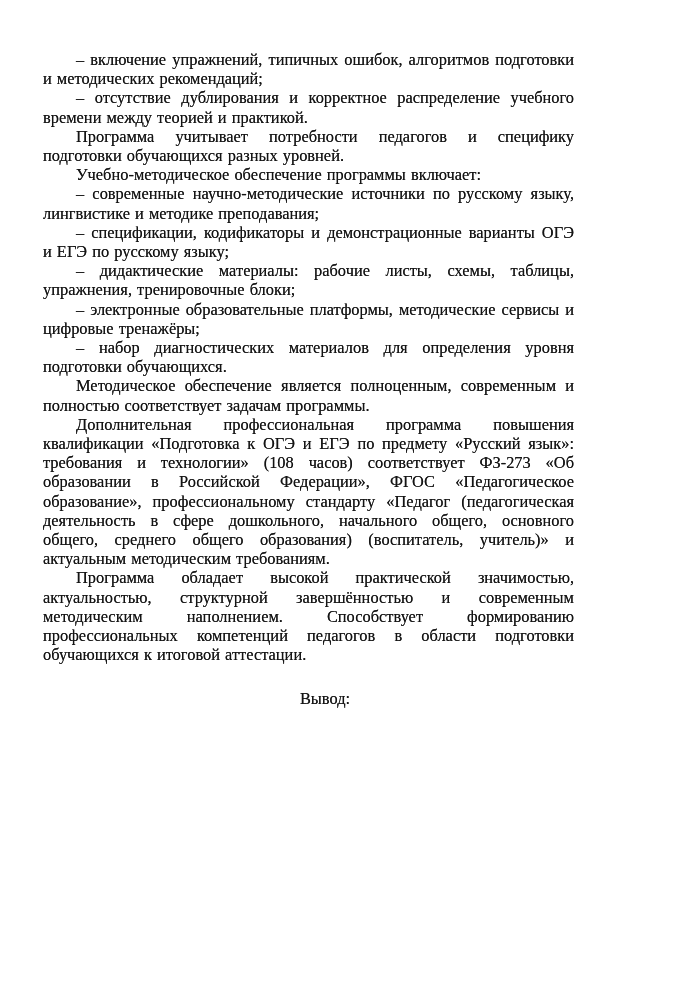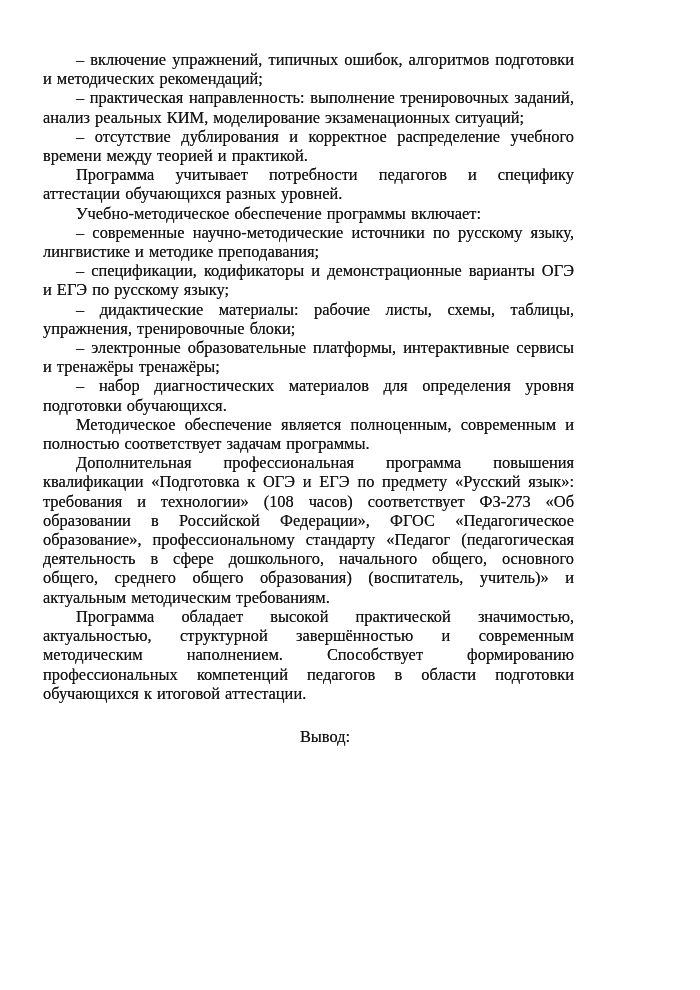--- a/index.html
+++ b/index.html
@@ -35,26 +35,25 @@
   .page p.conclusion {
     margin-top: 24px;
     text-align: center;
   }
 </style>
 </head>
 <body>
 
 <div class="page">
   <p>– включение упражнений, типичных ошибок, алгоритмов подготовки и методических рекомендаций;</p>
-  <p>– практическая направленность: выполнение тренировочных заданий, анализ реальных КИМ, моделирование экзаменационных ситуаций;</p>
   <p>– отсутствие дублирования и корректное распределение учебного времени между теорией и практикой.</p>
-  <p>Программа учитывает потребности педагогов и специфику аттестации обучающихся разных уровней.</p>
+  <p>Программа учитывает потребности педагогов и специфику подготовки обучающихся разных уровней.</p>
   <p>Учебно-методическое обеспечение программы включает:</p>
   <p>– современные научно-методические источники по русскому языку, лингвистике и методике преподавания;</p>
   <p>– спецификации, кодификаторы и демонстрационные варианты ОГЭ и ЕГЭ по русскому языку;</p>
   <p>– дидактические материалы: рабочие листы, схемы, таблицы, упражнения, тренировочные блоки;</p>
-  <p>– электронные образовательные платформы, интерактивные сервисы и тренажёры тренажёры;</p>
+  <p>– электронные образовательные платформы, методические сервисы и цифровые тренажёры;</p>
   <p>– набор диагностических материалов для определения уровня подготовки обучающихся.</p>
   <p>Методическое обеспечение является полноценным, современным и полностью соответствует задачам программы.</p>
   <p>Дополнительная профессиональная программа повышения квалификации «Подготовка к ОГЭ и ЕГЭ по предмету «Русский язык»: требования и технологии» (108 часов) соответствует ФЗ-273 «Об образовании в Российской Федерации», ФГОС «Педагогическое образование», профессиональному стандарту «Педагог (педагогическая деятельность в сфере дошкольного, начального общего, основного общего, среднего общего образования) (воспитатель, учитель)» и актуальным методическим требованиям.</p>
   <p>Программа обладает высокой практической значимостью, актуальностью, структурной завершённостью и современным методическим наполнением. Способствует формированию профессиональных компетенций педагогов в области подготовки обучающихся к итоговой аттестации.</p>
   <p class="conclusion">Вывод:</p>
 </div>
 
 </body></html>

